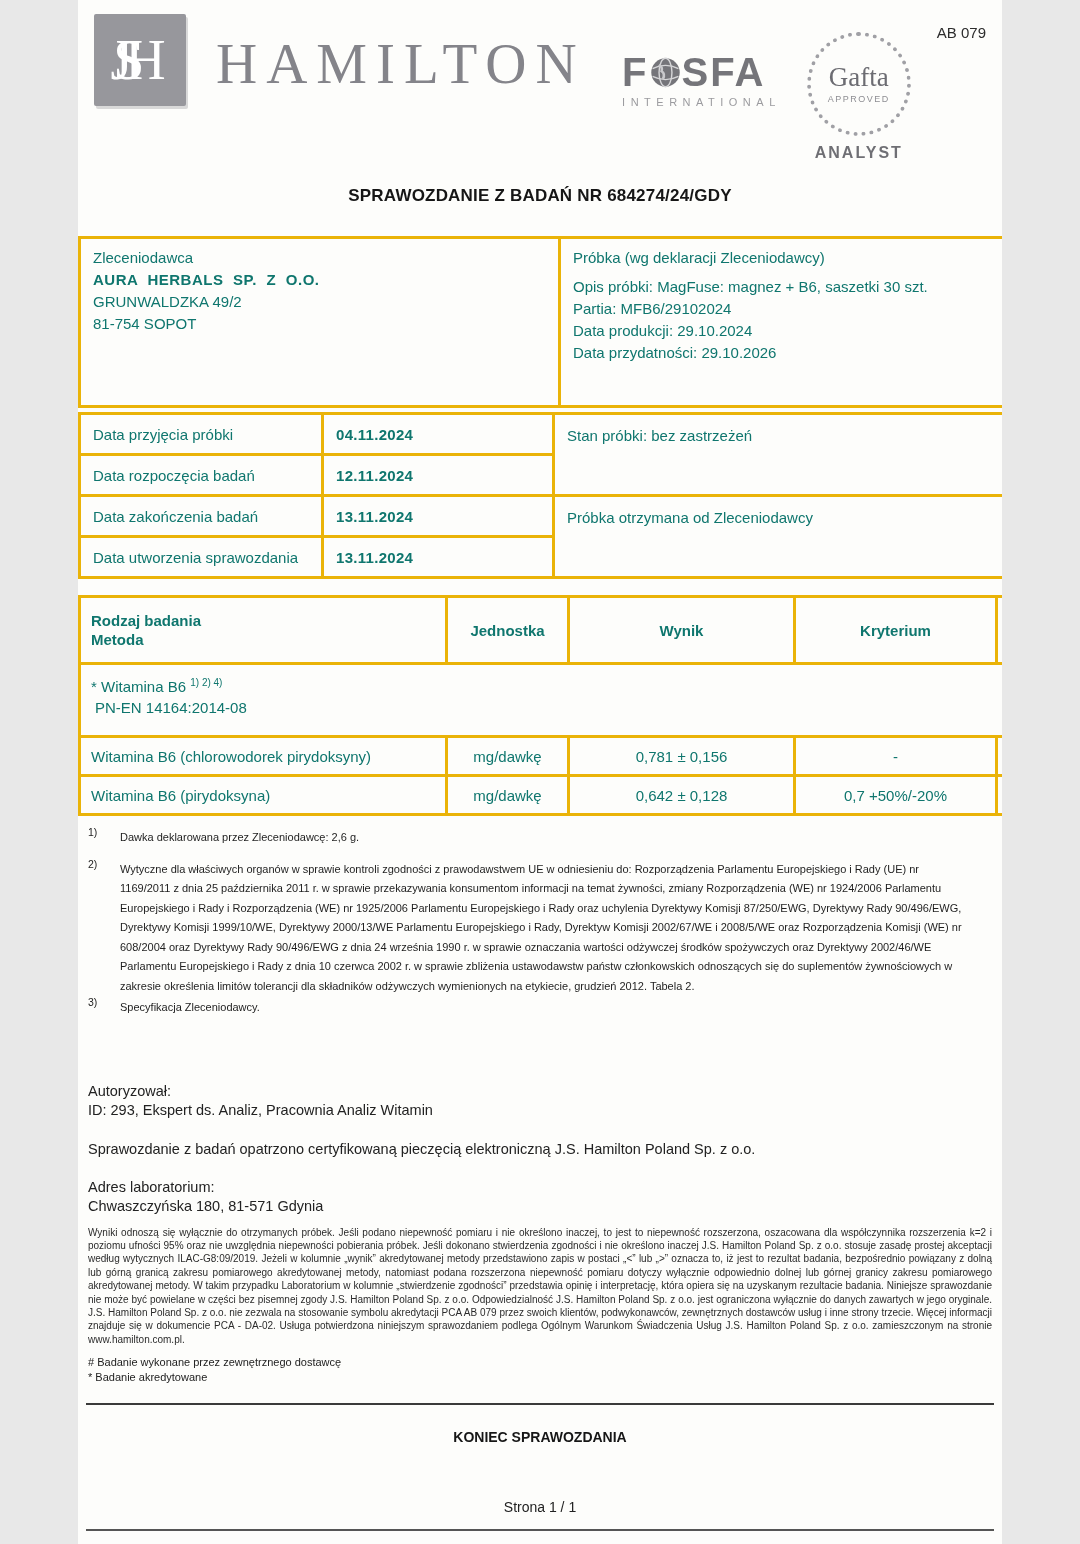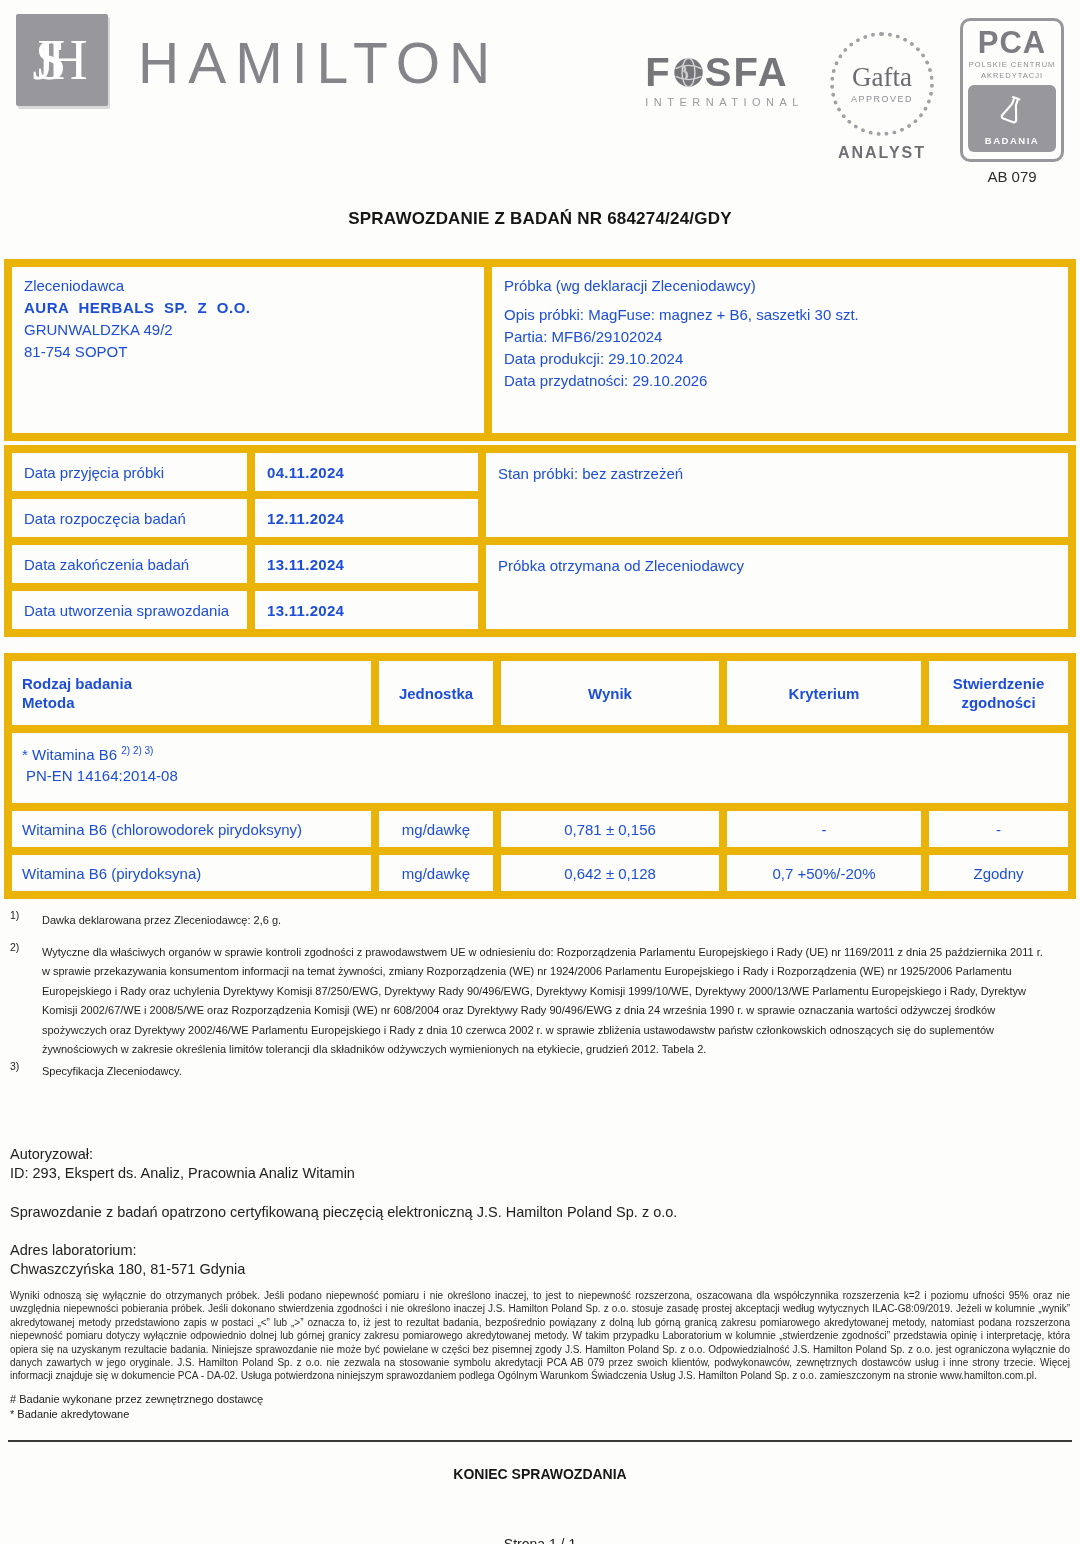--- a/index.html
+++ b/index.html
@@ -1,35 +1,35 @@
 <!DOCTYPE html>
 <html lang="pl"><head>
 <meta charset="utf-8">
 <style>
   html,body{margin:0;padding:0;background:#e8e8e8;}
   .page{
-    position:relative;width:1080px;height:1544px;margin:0 auto;
+    position:relative;width:924px;height:1544px;margin:0 auto;
     background:#fdfdfb;color:#1c1c1c;overflow:hidden;
     font-family:"Liberation Sans", sans-serif;
   }
   
   .hdr{display:flex;align-items:flex-start;padding:14px 16px 0 16px;}
   .brand{display:flex;align-items:center;}
   .logo-box{
     width:92px;height:92px;background:#97979c;border-radius:2px;
     display:flex;align-items:center;justify-content:center;
     box-shadow:2px 3px 0 #d9d9d9;
   }
   .logo-mono{
     font-family:"Liberation Serif", serif;color:#fff;
     font-size:56px;letter-spacing:-0.34em;padding-right:0.3em;
     transform:translateX(-3px);
   }
   .brand-name{
-    font-family:Liberation Sans, sans-serif;color:#84848a;
+    font-family:Liberation Serif, serif;color:#84848a;
     font-size:57px;letter-spacing:9px;margin-left:30px;margin-top:6px;
   }
   .badges{margin-left:auto;display:flex;align-items:flex-start;gap:24px;color:#77777c;}
   .fosfa{margin-top:38px;text-align:center;}
   .fosfa-word{display:flex;align-items:center;font-weight:bold;font-size:40px;color:#75757a;letter-spacing:2px;line-height:1;}
   .fosfa-sub{font-size:11px;letter-spacing:5.5px;color:#9b9b9f;margin-top:4px;}
   .gafta{margin-top:18px;text-align:center;width:108px;}
   .gafta-circle{
     width:96px;height:96px;margin:0 auto;border:4px dotted #a0a0a5;border-radius:50%;
     display:flex;flex-direction:column;align-items:center;justify-content:center;
@@ -56,21 +56,21 @@
   .pca-badania{color:#fff;font-size:9.5px;font-weight:bold;letter-spacing:1.5px;margin-top:4px;}
   .pca-number{font-size:15px;color:#2d2d2d;margin-top:6px;}
   
   .title{
     text-align:center;font-size:17px;font-weight:bold;letter-spacing:.2px;
     margin:24px 0 0 0;color:#161616;
   }
   
   table{border-collapse:collapse;table-layout:fixed;}
   .tbl{width:1064px;margin:0 auto;}
-  .tbl td,.tbl th{border:8px solid #eab308;font-size:15px;color:#1d4ed8;}
+  .tbl td,.tbl th{border:3px solid #eab308;font-size:15px;color:#0f766e;}
   .info-top{margin-top:30px;}
   .info-top td{vertical-align:top;padding:8px 12px;height:150px;}
   .cell-line{line-height:22px;}
   .client-name{font-weight:bold;word-spacing:5px;letter-spacing:.5px;}
   .sample-line{line-height:22px;}
   .sample-first{margin-top:7px;}
   .info-dates{margin-top:4px;padding-left:48px;}
   .info-dates td{height:34px;padding:2px 12px;vertical-align:middle;}
   .date-label{width:243px;}
   .date-value{width:231px;font-weight:bold;letter-spacing:.3px;}
@@ -141,35 +141,20 @@
       <div class="gafta">
         <div class="gafta-circle">
           <div class="gafta-name">Gafta</div>
           <div class="gafta-approved">APPROVED</div>
         </div>
         <div class="gafta-analyst">ANALYST</div>
       </div>
 
 
       <div class="pca-wrap">
-        <div class="pca-badge">
-          <div class="pca-name">PCA</div>
-          <div class="pca-line">POLSKIE CENTRUM</div>
-          <div class="pca-line">AKREDYTACJI</div>
-          <div class="pca-gray">
-            <span>
-              <svg width="34" height="34" viewBox="0 0 24 24">
-                <g transform="rotate(20 12 12)" fill="none" stroke="#fff" stroke-width="1.5" stroke-linejoin="round" stroke-linecap="round">
-                  <path d="M9.6 3.2 h4.8 M10.6 3.2 v4.6 L6.8 17.6 a1.6 1.6 0 0 0 1.5 2.2 h7.4 a1.6 1.6 0 0 0 1.5 -2.2 L13.4 7.8 V3.2"></path>
-                </g>
-              </svg>
-            </span>
-            <div class="pca-badania">BADANIA</div>
-          </div>
-        </div>
         <div class="pca-number">AB 079</div>
       </div>
     </div>
   </div>
 
   <div class="title">SPRAWOZDANIE Z BADAŃ NR 684274/24/GDY</div>
 
   <table class="tbl info-top">
     <colgroup>
         <col style="width:480px">
@@ -235,21 +220,21 @@
       <th class="first">Rodzaj badania
 Metoda</th>
       <th>Jednostka</th>
       <th>Wynik</th>
       <th>Kryterium</th>
       <th>Stwierdzenie
 zgodności</th>
     </tr>
     <tr>
       <td class="group-cell" colspan="5">
-        <div><span>* Witamina B6</span> <sup>2) 2) 3)</sup></div>
+        <div><span>* Witamina B6</span> <sup>1) 2) 4)</sup></div>
         <div class="method-line">PN-EN 14164:2014-08</div>
       </td>
     </tr>
     <tr>
       <td class="first">Witamina B6 (chlorowodorek pirydoksyny)</td>
       <td>mg/dawkę</td>
       <td>0,781 ± 0,156</td>
       <td>-</td>
       <td>-</td>
     </tr>

